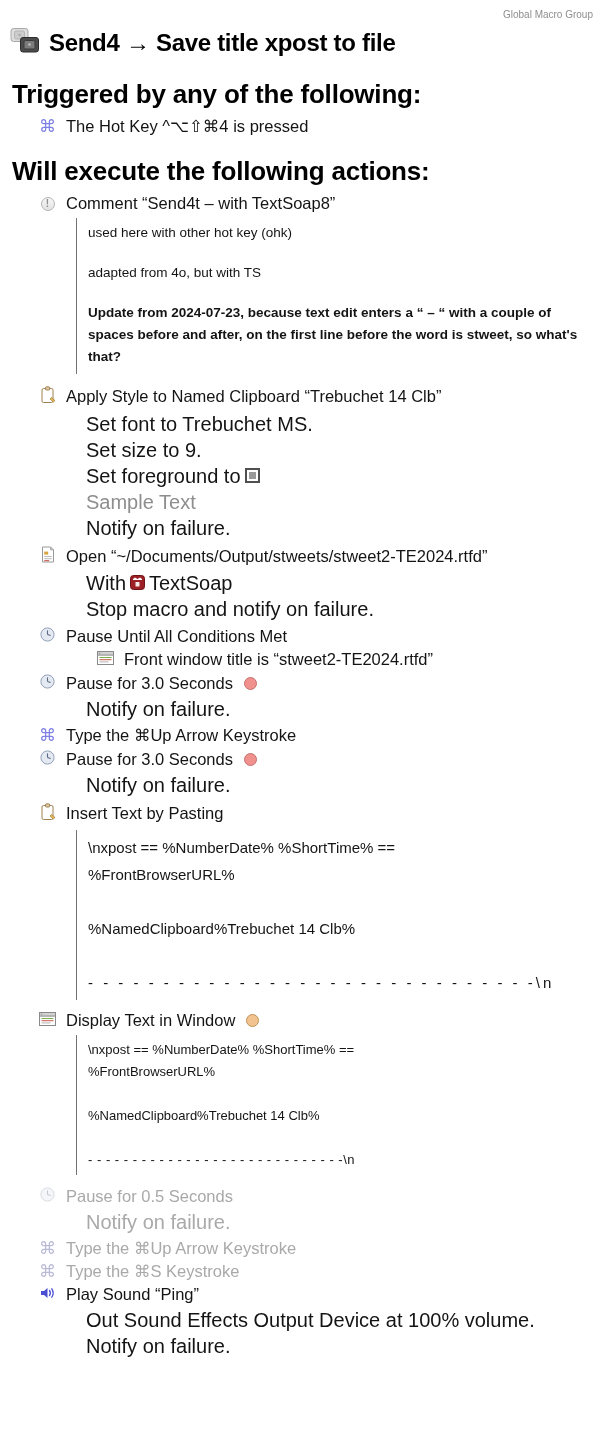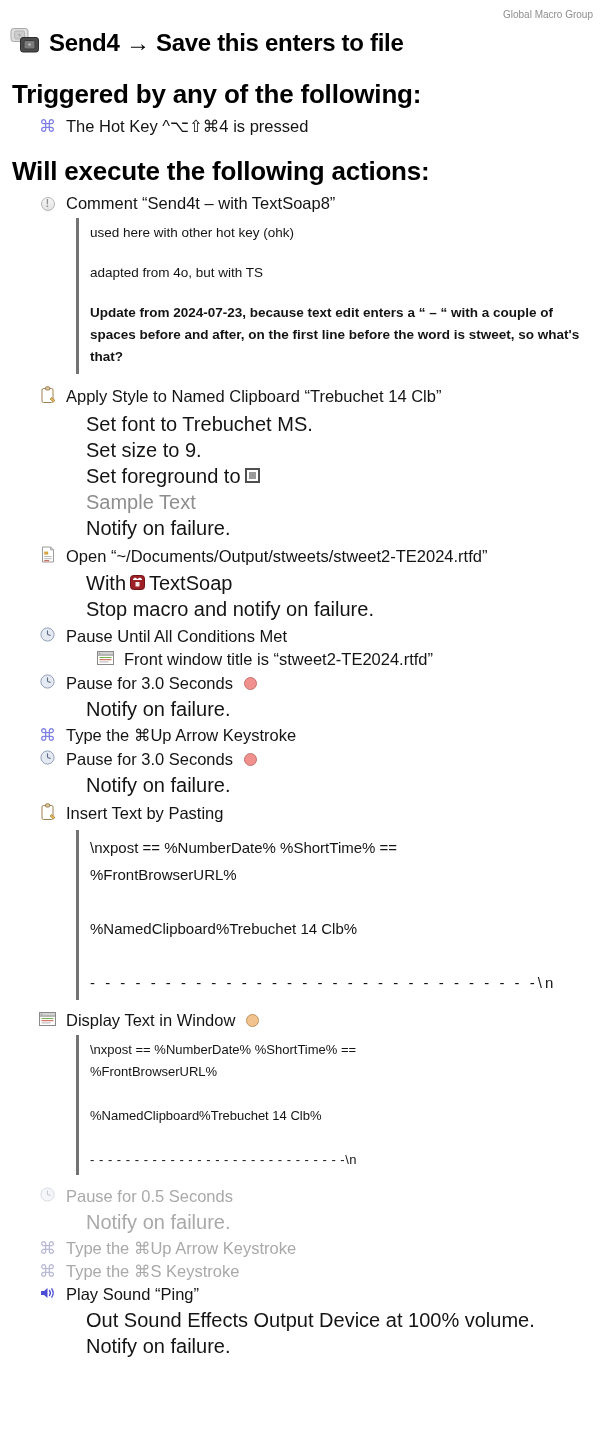--- a/index.html
+++ b/index.html
@@ -27,21 +27,21 @@
   .row.cond { margin-left:88px; }
   .icon-col { width:19px; display:flex; justify-content:center; align-items:center; flex-shrink:0; }
 
   .sub { margin:9px 0 9px 78px; font-size:20px; line-height:17px; }
   .sub.inline { display:flex; gap:4px; }
   .muted { color:#8e8e8e; }
   .disabled { color:#a9a9a9; }
 
   
   .block {
-    border-left:3px solid #737373;
+    border-left:1px solid #737373;
     margin:4px 0 12px 68px;
     padding:4px 0 4px 11px;
   }
   .comment-block p { margin:0 0 18px 0; font-size:13.5px; line-height:22px; max-width:505px; font-weight:400; }
   .comment-block p:last-child { margin-bottom:2px;font-weight:bold; }
 
   .paste-block div { font-size:15px; line-height:27px; white-space:pre-wrap; }
   .paste-block .blank { height:27px; }
   .paste-block .dash-line { letter-spacing:3px; }
 
@@ -83,21 +83,21 @@
     <span>
       <svg width="30" height="27" viewBox="0 0 30 27">
         <rect x="1" y="1.5" width="17" height="13" rx="2.5" fill="#dedede" stroke="#a9a9a9"></rect>
         <rect x="4.5" y="4" width="10" height="8" rx="1.5" fill="#cccccc" stroke="#b5b5b5"></rect>
         <circle cx="9.5" cy="8" r="1.2" fill="#aaaaaa"></circle>
         <rect x="10.5" y="10.5" width="18" height="14.5" rx="2.5" fill="#4c4c4c" stroke="#2d2d2d"></rect>
         <rect x="14" y="13.5" width="11" height="8.5" rx="1.5" fill="#7b7b7b" stroke="#3a3a3a"></rect>
         <circle cx="19.5" cy="17.5" r="1.3" fill="#bdbdbd"></circle>
       </svg>
     </span>
-    <span class="macro-title">Send4 → Save this enters to file</span>
+    <span class="macro-title">Send4 → Save title xpost to file</span>
   </div>
 
   <h2 class="section-heading">Triggered by any of the following:</h2>
 
   <div class="row">
     <span class="icon-col">
         <span class="cmd-glyph">⌘</span>
       </span>
     <span>The Hot Key ^⌥⇧⌘4 is pressed</span>
   </div>

